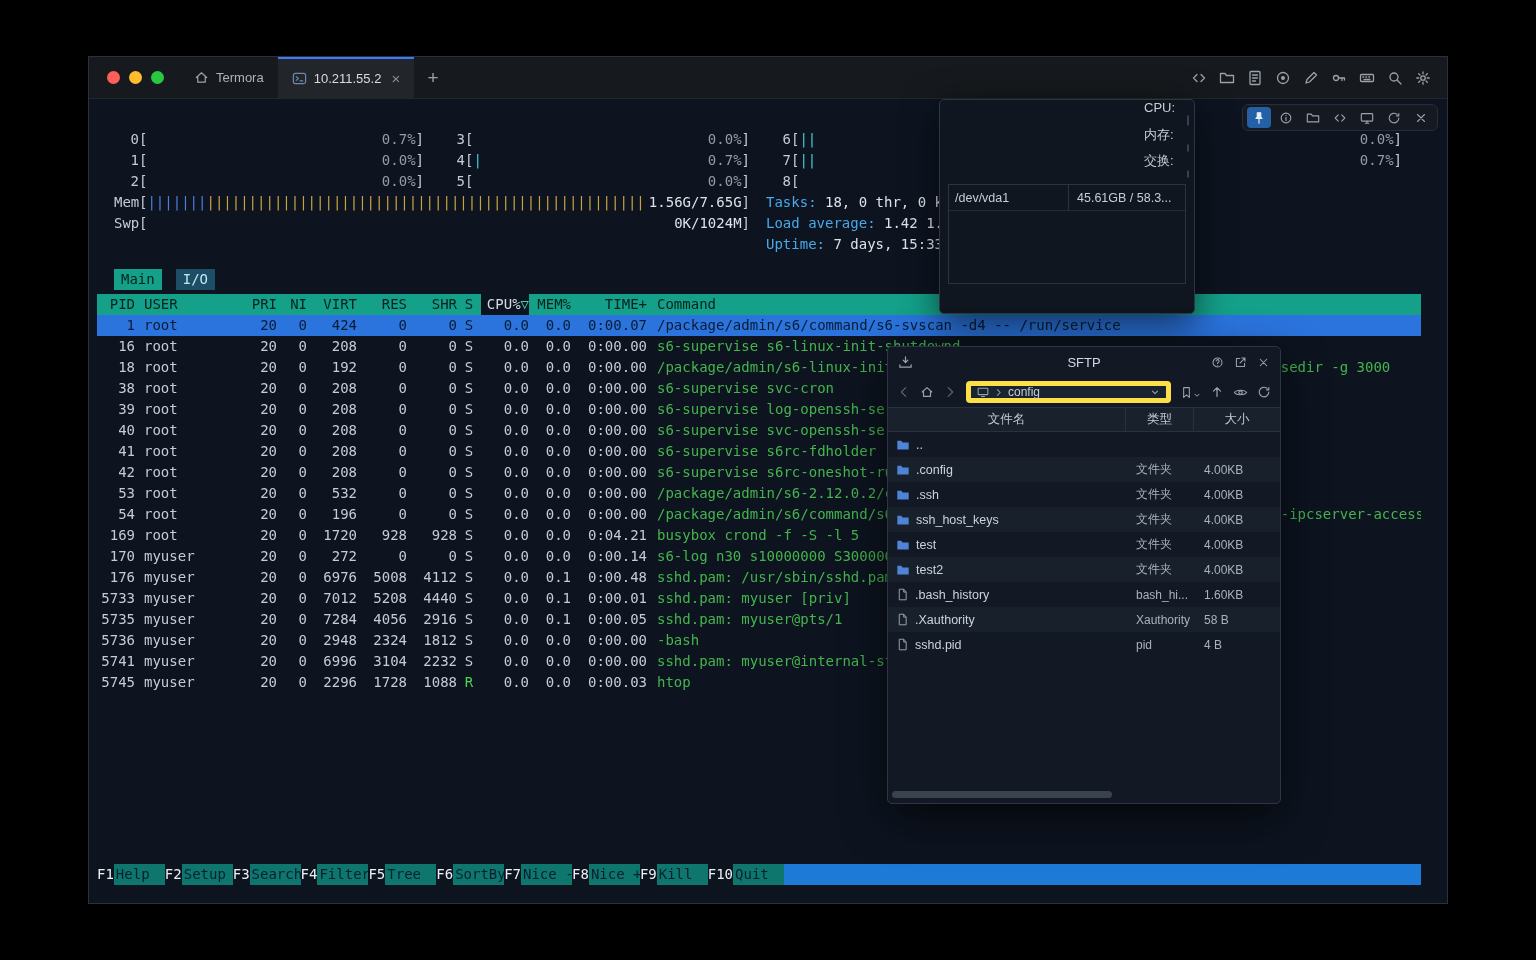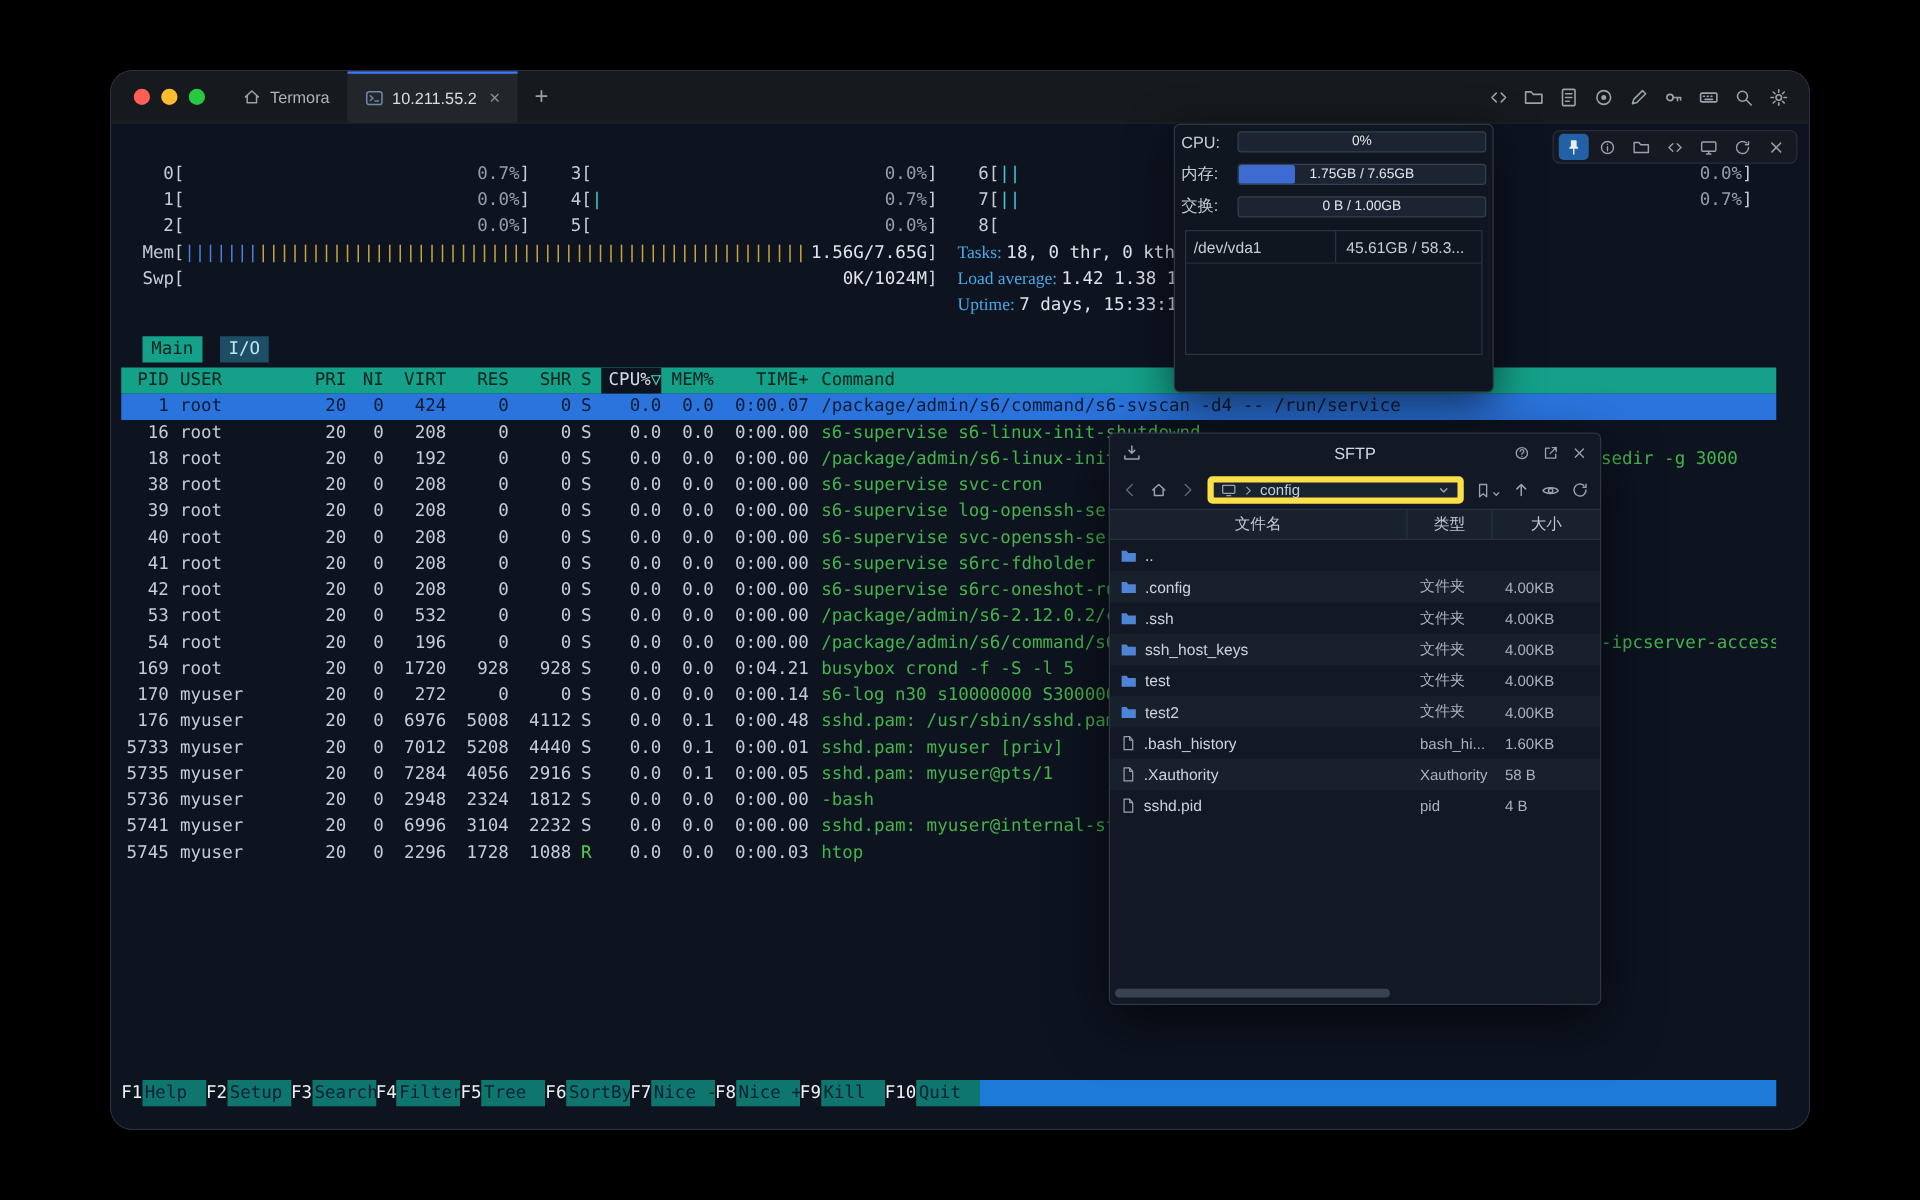--- a/index.html
+++ b/index.html
@@ -1,21 +1,21 @@
 <!DOCTYPE html>
 <html><head>
 <meta charset="utf-8">
 <style>
   * { margin:0; padding:0; box-sizing:border-box; }
   html,body { width:1536px; height:960px; background:#000; overflow:hidden;
               font-family:"Liberation Sans", sans-serif; }
 
   
   .window { position:absolute; left:88px; top:56px; width:1360px; height:848px;
-            background:#0d1420; border-radius:18px; overflow:hidden;
+            background:#0d1420; border-radius:0; overflow:hidden;
             border:1px solid #2a313a; box-shadow:0 24px 70px rgba(0,0,0,.75); }
 
   
   .titlebar { height:42px; background:#16191d; border-bottom:1px solid #23272d;
               display:flex; align-items:stretch; }
   .traffic { display:flex; gap:9px; align-items:center; padding:0 16px 0 18px; }
   .light { width:13px; height:13px; border-radius:50%; }
   .lr{background:#ff5f57}.ly{background:#febc2e}.lg{background:#28c840}
   .tab { display:flex; align-items:center; gap:7px; padding:0 14px; color:#aeb4bc; font-size:13px; }
   .tab.active { background:#22262b; border-top:2px solid #3d7bfd; color:#d8dce2; }
@@ -38,21 +38,21 @@
   .meter.wide { width:636px; }
   .mlabel { width:25px; text-align:right; }
   .brk { color:#c5ccd4; }
   .mbar { flex:1; position:relative; overflow:hidden; }
   .pipes { color:#43cad5; }
   .pipes.blue { color:#4d7fdd; }
   .pipes.yellow { color:#c9a43d; }
   .mpct { position:absolute; right:0; top:0; color:#939da7; }
   .mtext { position:absolute; right:0; top:0; color:#dde3e9;margin-left:16px; }
   .sideinfo { position:absolute; left:669px; top:0; white-space:pre; }
-  .cyan { color:#4aa7e8;font-family:Liberation Serif, serif; }
+  .cyan { color:#4aa7e8; }
   .white { color:#dde3e9; }
 
   
   .httabs { margin-top:14px; height:21px; padding-left:17px; display:flex; gap:14px; }
   .httab-main { background:#14a089; color:#04231c; padding:0 7px; }
   .httab-io { background:#1d4e66; color:#bfe7f2; padding:0 7px; }
 
   
   .htable { margin-top:4px; }
   .hrow { display:flex; height:21px; white-space:pre; overflow:hidden; }
@@ -93,21 +93,21 @@
   .side-toolbar .tbtn.active { background:#2360a5; color:#e8eef5; }
 
   
   .sysinfo { position:absolute; left:850px; top:42px; width:256px; height:215px;
              background:#10161f; border:1px solid #2c3644; border-radius:5px; z-index:5;
              box-shadow:0 10px 36px rgba(0,0,0,.6); color:#c6cdd5; font-size:13px; }
   .sysinfo .ptitle { height:27px; display:flex; align-items:center; justify-content:center;
                      position:relative; color:#d3d9e0; }
   .sysinfo .pticons { position:absolute; right:8px; top:0; height:27px; display:flex;
                       align-items:center; gap:8px; }
-  .metric { display:flex; align-items:center; height:26px; padding:0 5px; }
+  .metric { display:flex; align-items:flex-end; height:26px; padding:0 5px;flex-direction:column; }
   .metric .mlbl { width:45px; }
   .metric .bar { flex:1; height:17px; background:#1b2430; border:1px solid #33404f;
                  border-radius:3px; position:relative; overflow:hidden; }
   .metric .fill { position:absolute; left:0; top:0; bottom:0; background:#3e6bd2; border-radius:2px; }
   .metric .bartext { position:absolute; left:0; right:0; top:0; bottom:0; display:flex;
                      align-items:center; justify-content:center; font-size:11px; color:#e3e8ee; }
   .fstable { margin:6px 8px 0 8px; border:1px solid #2a3342; height:100px; font-size:12.5px; }
   .fstable .fshead { display:flex; height:26px; background:#18202b; border-bottom:1px solid #2a3342; }
   .fstable .fshead span { display:flex; align-items:center; justify-content:center; }
   .fs-c1 { width:120px; border-right:1px solid #2a3342; }

